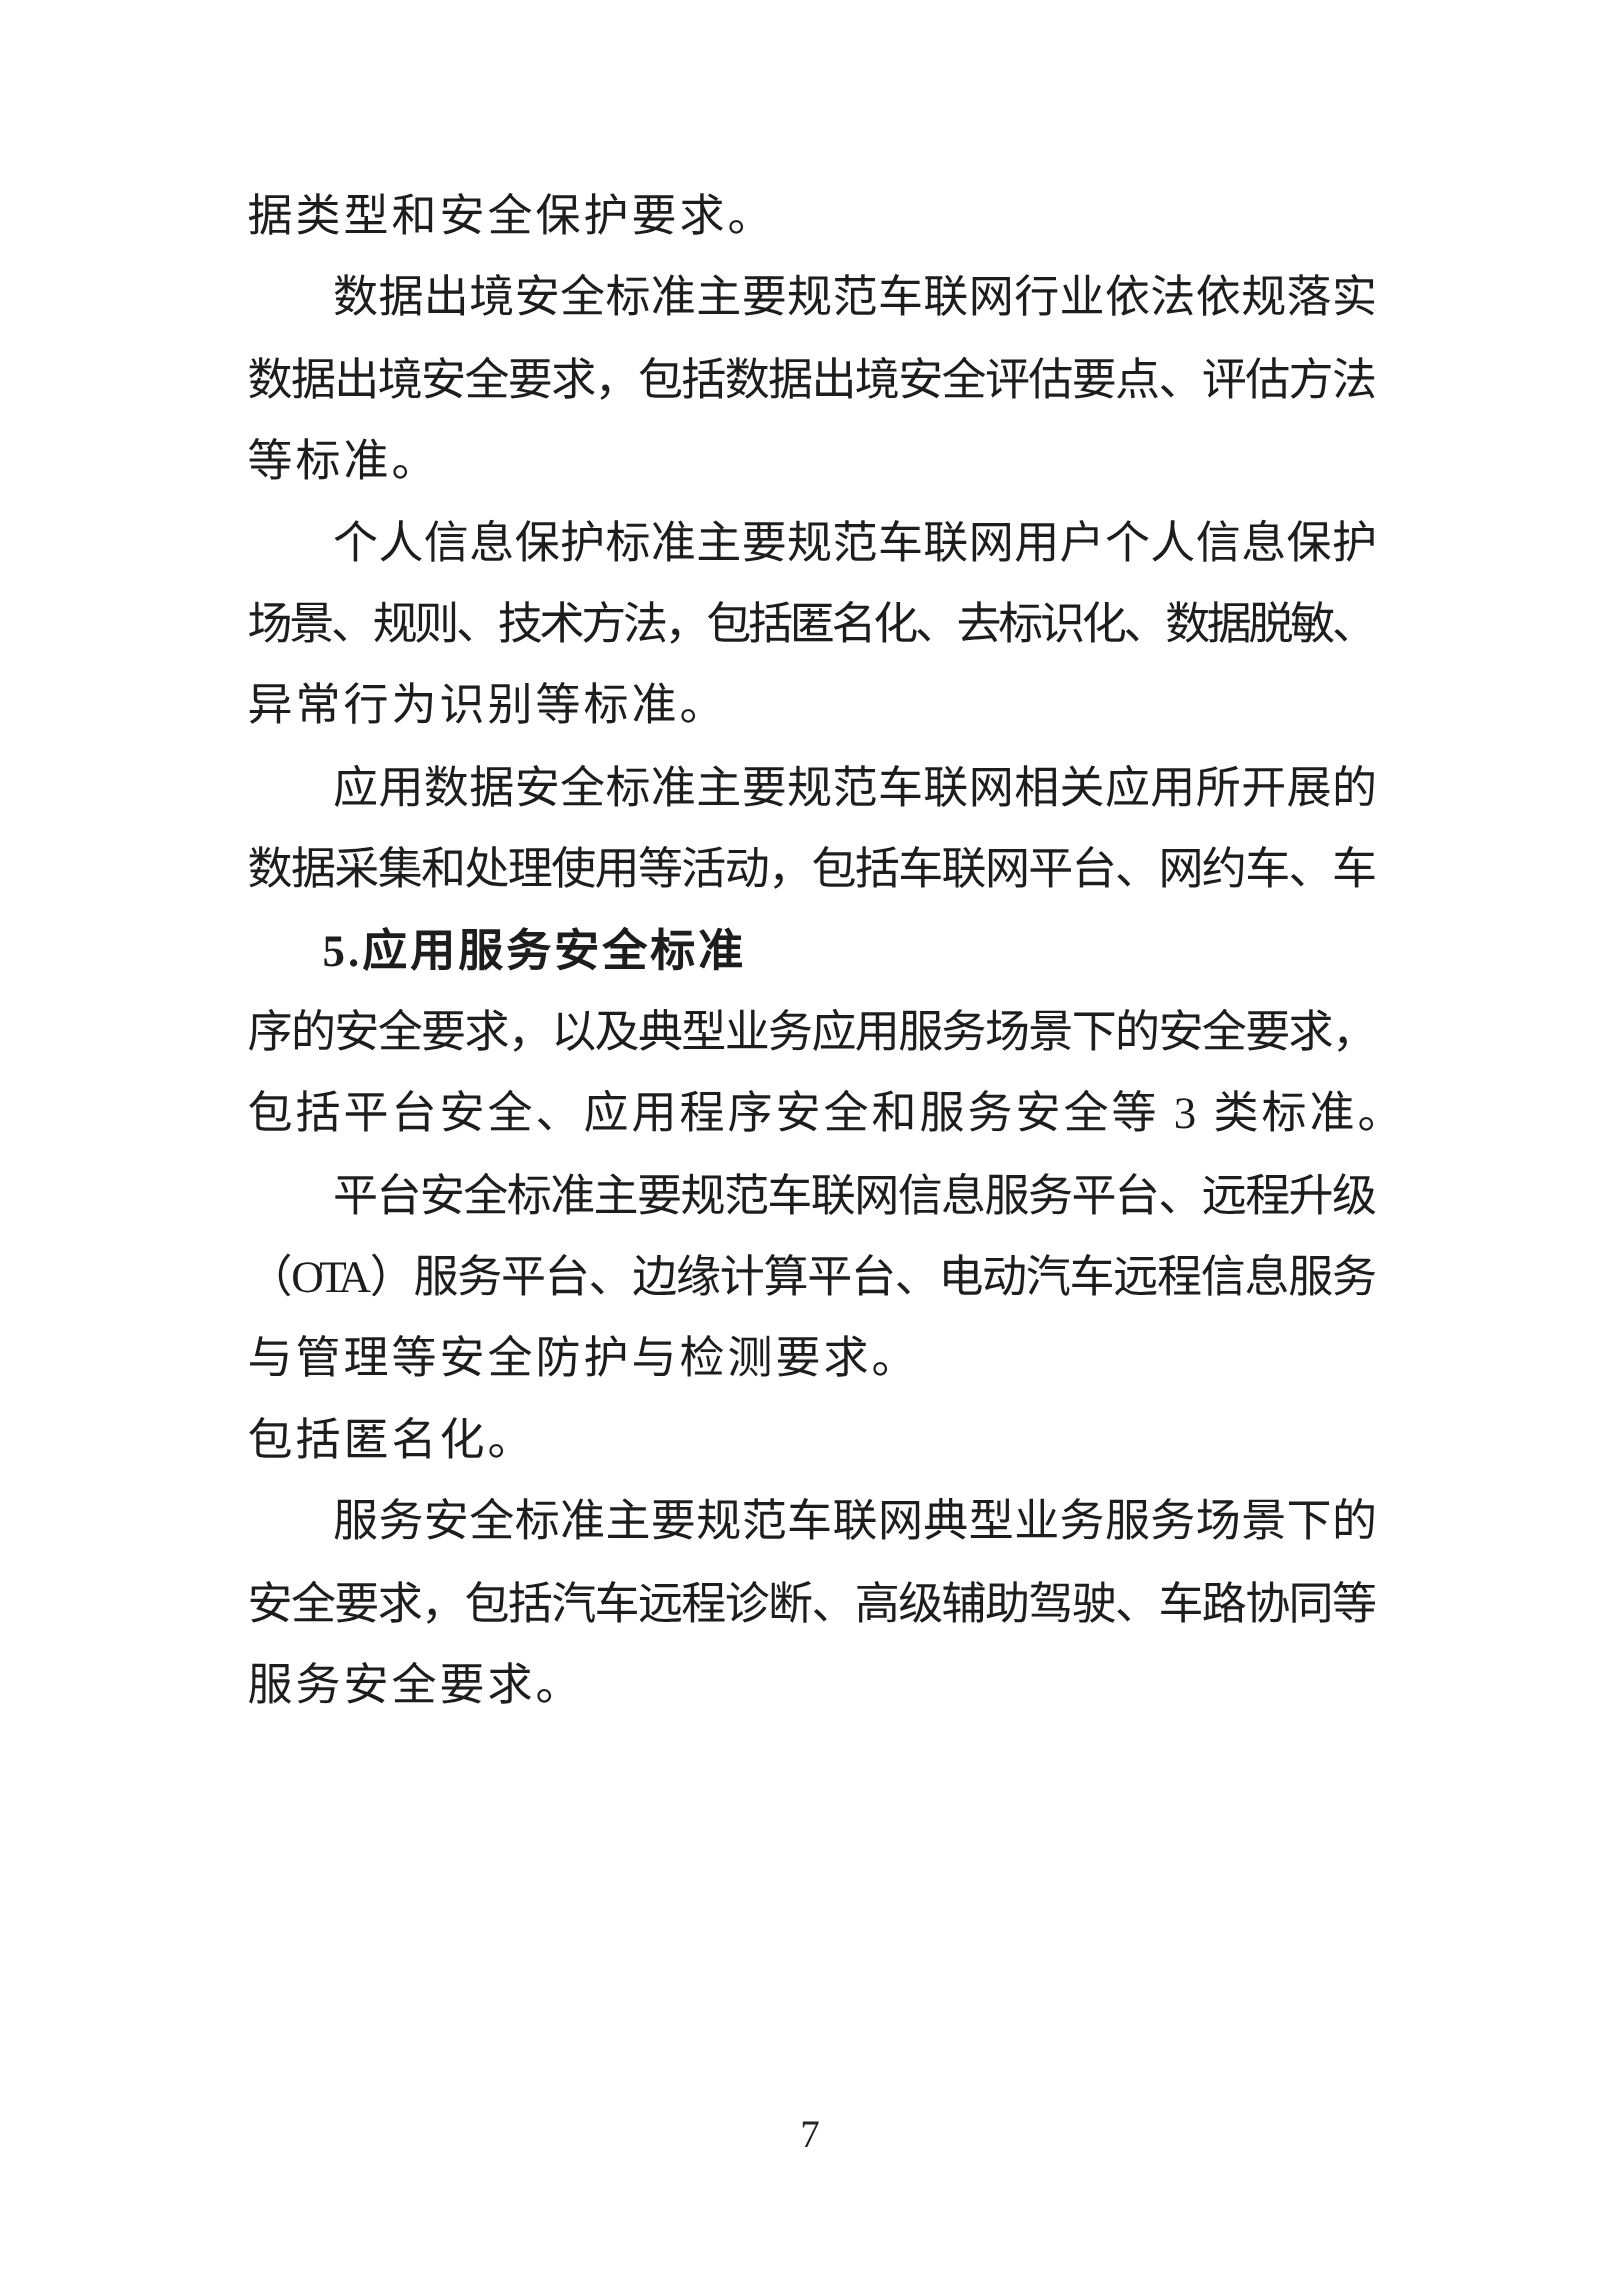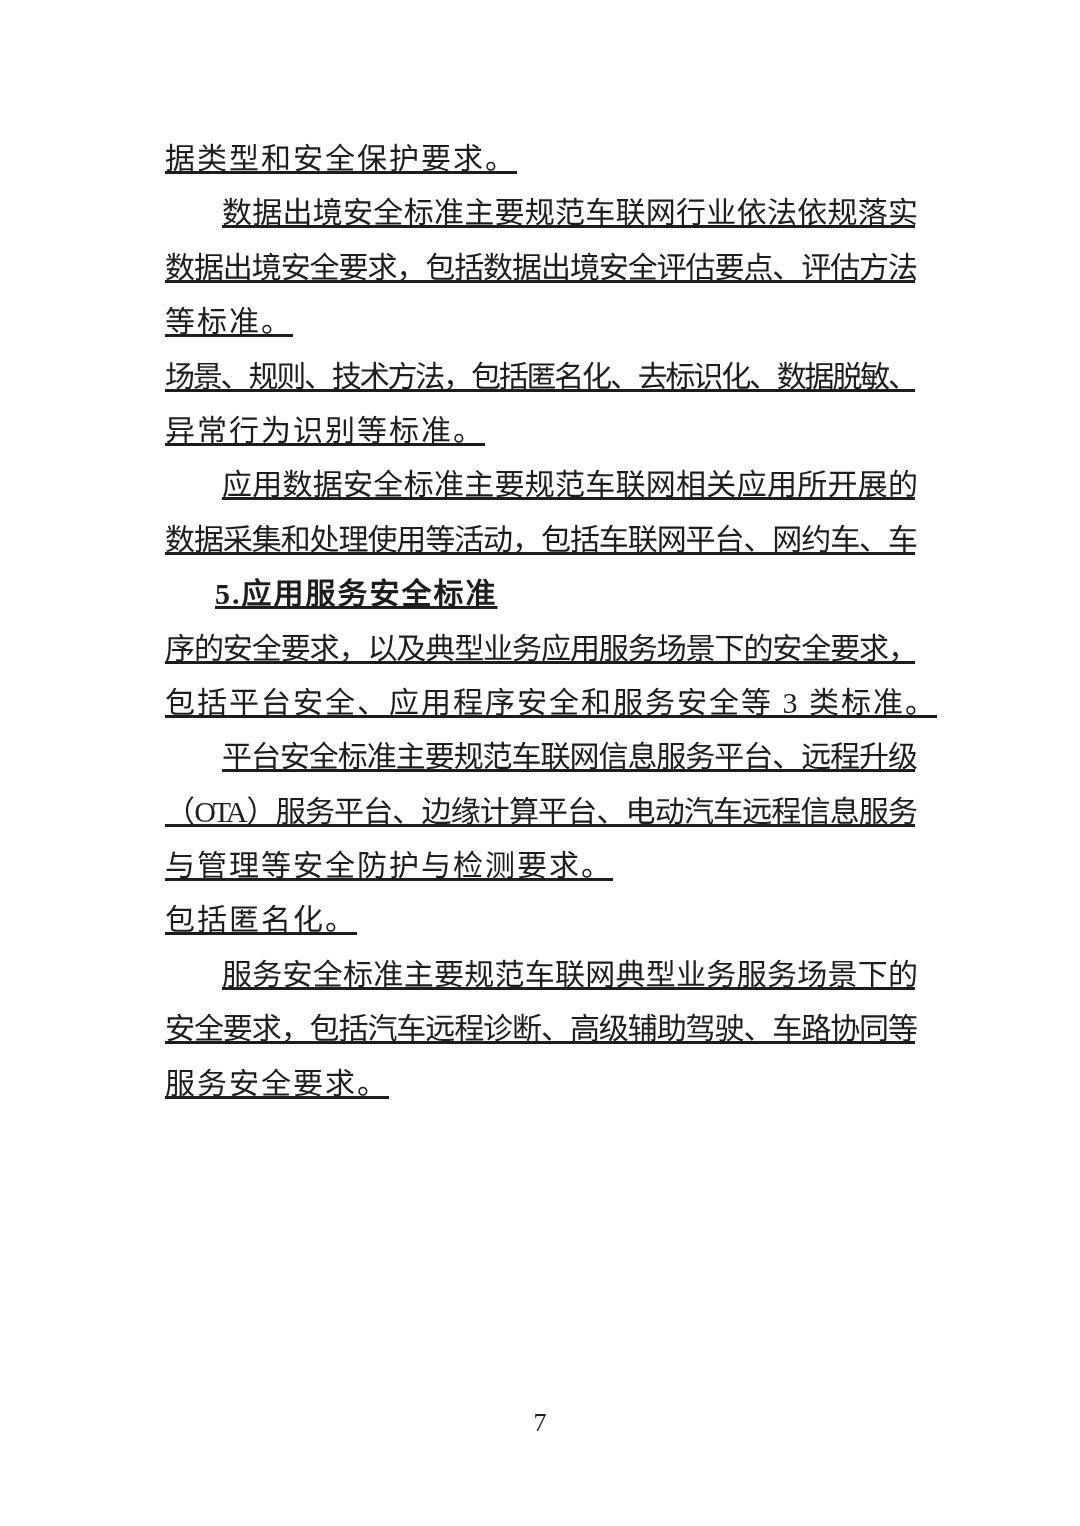--- a/index.html
+++ b/index.html
@@ -12,23 +12,22 @@
     width: 1080px;
     height: 1526px;
     background: #ffffff;
     overflow: hidden;
     font-family: "Liberation Serif", "DejaVu Serif", serif;
     color: #1d1d1d;
   }
   .text-block {
     position: absolute;
     left: 165px;
-    top: 132px;
+    top: 118px;
     width: 750px;
-    text-decoration: underline;
   }
   .para {
     margin: 0;
     padding: 0;
   }
   .line {
     height: 54.4px;
     line-height: 54.4px;
     font-size: 30px;
     letter-spacing: 2px;
@@ -73,20 +72,21 @@
   <main class="text-block" id="text-block">
       <div class="para body">
         <div class="line">据类型和安全保护要求。</div>
       </div>
       <div class="para body">
         <div class="line indent fill">数据出境安全标准主要规范车联网行业依法依规落实</div>
         <div class="line fill">数据出境安全要求，包括数据出境安全评估要点、评估方法</div>
         <div class="line">等标准。</div>
       </div>
       <div class="para body">
+        <div class="line indent fill">个人信息保护标准主要规范车联网用户个人信息保护</div>
         <div class="line fill">场景、规则、技术方法，包括匿名化、去标识化、数据脱敏、</div>
         <div class="line">异常行为识别等标准。</div>
       </div>
       <div class="para body">
         <div class="line indent fill">应用数据安全标准主要规范车联网相关应用所开展的</div>
         <div class="line fill">数据采集和处理使用等活动，包括车联网平台、网约车、车</div>
       </div>
       <div class="para heading">
         <div class="line indent">5.应用服务安全标准</div>
       </div>

